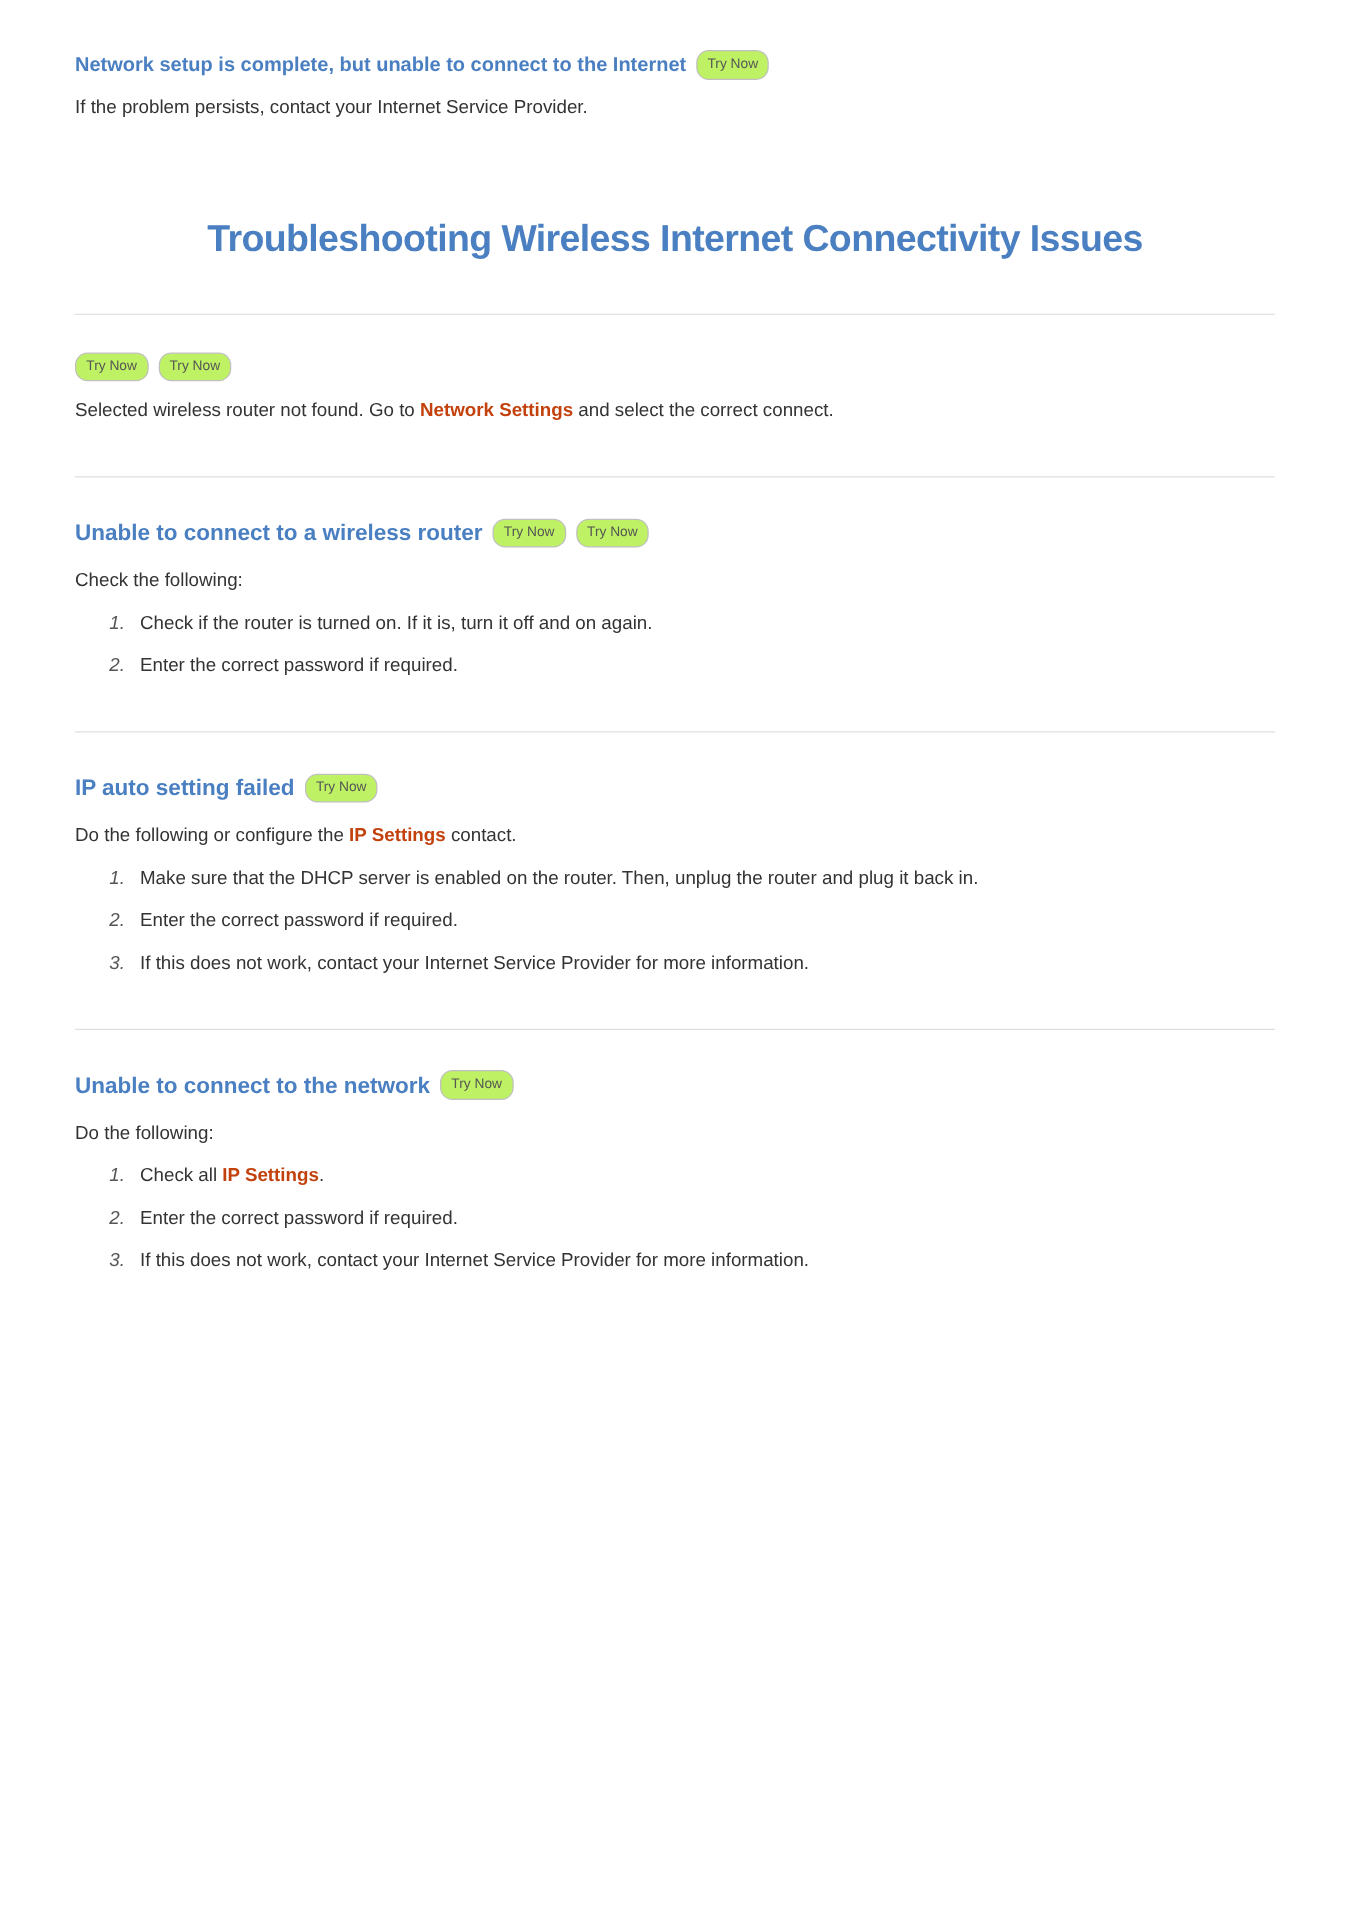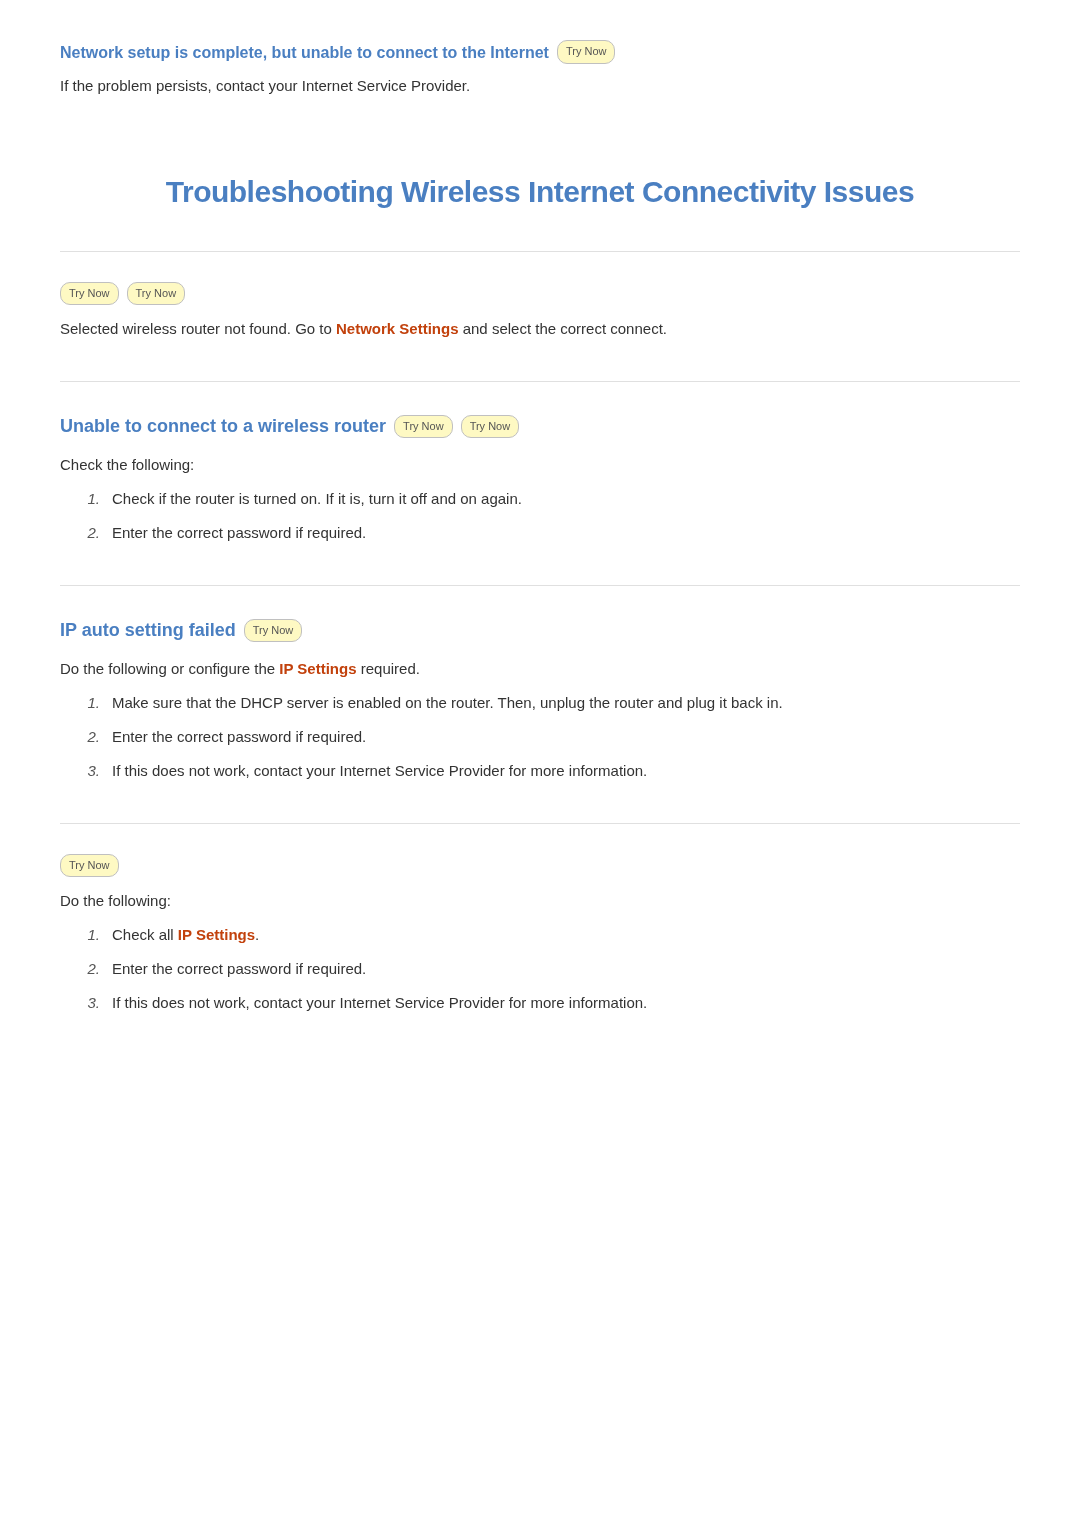--- a/index.html
+++ b/index.html
@@ -44,21 +44,21 @@
     }
 
     .subsection {
       margin-bottom: 40px;
     }
 
     .try-now-badge {
       display: inline-flex;
       align-items: center;
       justify-content: center;
-      background: #fef9c3;
+      background: #bef264;
       color: #555555;
       font-size: 11px;
       font-weight: 500;
       padding: 2px 8px;
       border-radius: 10px;
       border: 1px solid #c0c0c0;
       cursor: pointer;
       white-space: nowrap;
     }
 
@@ -161,40 +161,41 @@
 </div>
 
 <div class="subsection divider-section">
   <div class="subsection-title-row">
     <span class="subsection-heading">IP auto setting failed</span>
     <span class="try-now-badge">Try Now</span>
   </div>
   <p class="body-text">
     <span>Do the following or configure the </span>
     <a class="link-text">IP Settings</a>
-    <span> required.</span>
+    <span> contact.</span>
   </p>
   <ol class="ordered-list">
     <li>
       <span class="list-number">1.</span>
       <span>Make sure that the DHCP server is enabled on the router. Then, unplug the router and plug it back in.</span>
     </li>
     <li>
       <span class="list-number">2.</span>
       <span>Enter the correct password if required.</span>
     </li>
     <li>
       <span class="list-number">3.</span>
       <span>If this does not work, contact your Internet Service Provider for more information.</span>
     </li>
   </ol>
 </div>
 
 <div class="subsection divider-section">
   <div class="subsection-title-row">
+    <span class="subsection-heading">Unable to connect to the network</span>
     <span class="try-now-badge">Try Now</span>
   </div>
   <p class="body-text">Do the following:</p>
   <ol class="ordered-list">
     <li>
       <span class="list-number">1.</span>
       <span>Check all <a class="link-text">IP Settings</a>.</span>
     </li>
     <li>
       <span class="list-number">2.</span>

